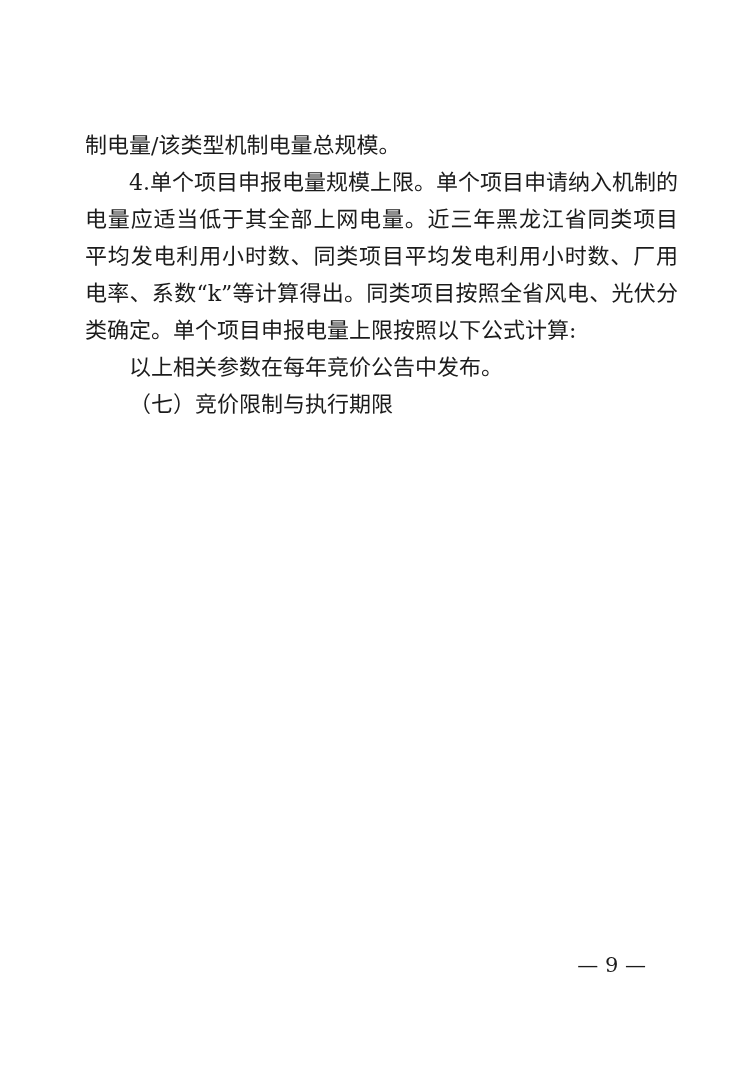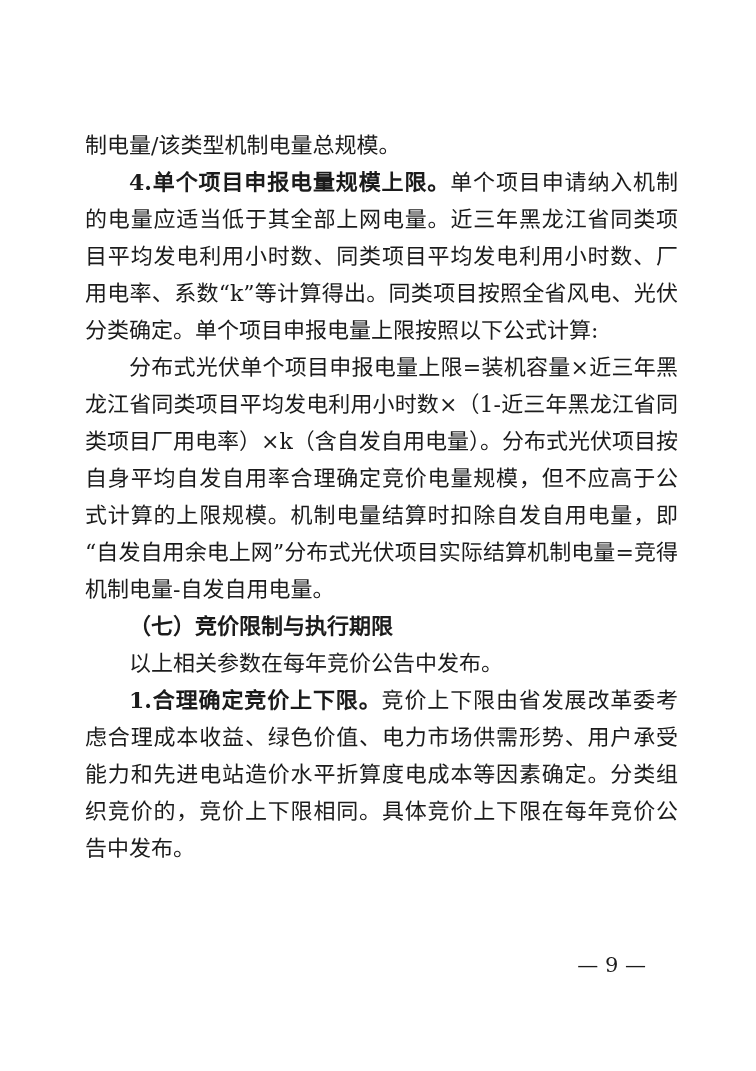--- a/index.html
+++ b/index.html
@@ -27,21 +27,21 @@
     letter-spacing: 0px;
   }
   .para {
     margin: 0;
     padding: 0;
   }
   .para.indent {
     text-indent: 2em;
   }
   .run-bold {
-    font-weight: bold;
+    font-weight: normal;
   }
   .footer {
     position: absolute;
     top: 951px;
     left: 0;
     width: 646px;
     text-align: right;
     color: #1b1b1b;
     font-size: 21px;
     line-height: 28px;
@@ -49,23 +49,21 @@
   }
 </style>
 </head>
 <body>
 
 <div class="page">
 
   <div class="text-body" id="paragraphs-container">
       <p class="para"><span class="run-regular">制电量/该类型机制电量总规模。</span></p>
       <p class="para indent"><span class="run-bold">4.单个项目申报电量规模上限。</span><span class="run-regular">单个项目申请纳入机制的电量应适当低于其全部上网电量。近三年黑龙江省同类项目平均发电利用小时数、同类项目平均发电利用小时数、厂用电率、系数“k”等计算得出。同类项目按照全省风电、光伏分类确定。单个项目申报电量上限按照以下公式计算:</span></p>
-      <p class="para indent"><span class="run-regular">分布式光伏单个项目申报电量上限=装机容量×近三年黑龙江省同类项目平均发电利用小时数×（1-近三年黑龙江省同类项目厂用电率）×k（含自发自用电量）。分布式光伏项目按自身平均自发自用率合理确定竞价电量规模，但不应高于公式计算的上限规模。机制电量结算时扣除自发自用电量，即“自发自用余电上网”分布式光伏项目实际结算机制电量=竞得机制电量-自发自用电量。</span></p>
+      <p class="para indent"><span class="run-regular">以上相关参数在每年竞价公告中发布。</span></p>
       <p class="para indent"><span class="run-bold">（七）竞价限制与执行期限</span></p>
-      <p class="para indent"><span class="run-regular">以上相关参数在每年竞价公告中发布。</span></p>
-      <p class="para indent"><span class="run-bold">1.合理确定竞价上下限。</span><span class="run-regular">竞价上下限由省发展改革委考虑合理成本收益、绿色价值、电力市场供需形势、用户承受能力和先进电站造价水平折算度电成本等因素确定。分类组织竞价的，竞价上下限相同。具体竞价上下限在每年竞价公告中发布。</span></p>
     </div>
 
   <div class="footer">
     <span>— 9 —</span>
   </div>
 
 </div>
 
 </body></html>

